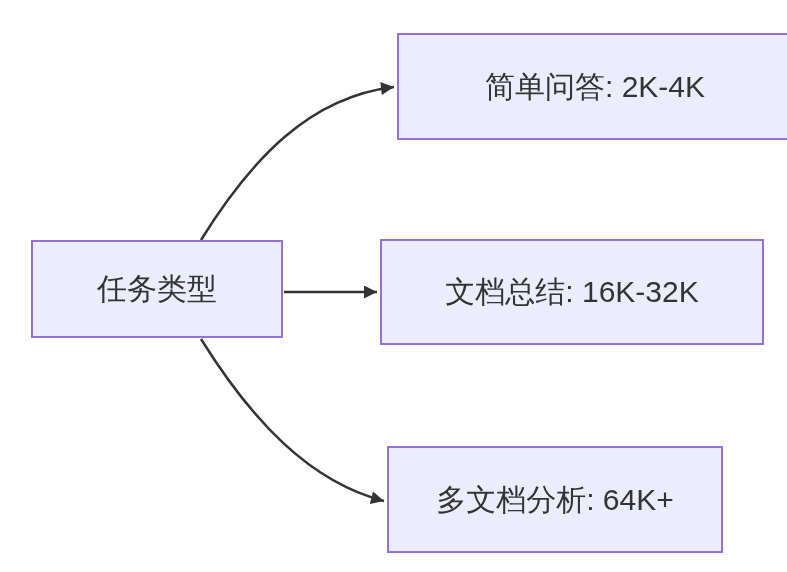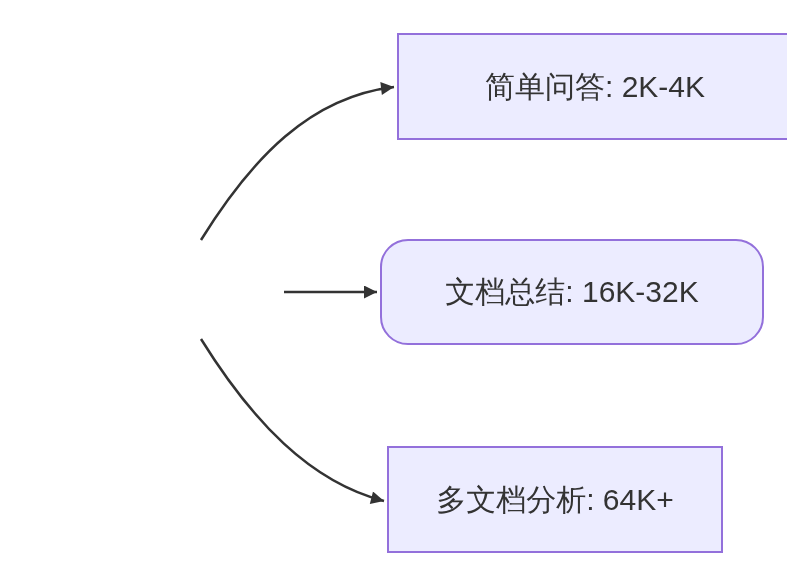--- a/index.html
+++ b/index.html
@@ -42,39 +42,42 @@
     display: flex;
     align-items: center;
     justify-content: center;
     text-align: center;
     color: var(--text);
     font-size: 30px;
     line-height: 1.2;
   }
   .node-root   { left: 31px;  top: 240px; width: 252px; height: 98px;  }
   .node-top    { left: 397px; top: 33px;  width: 396px; height: 107px; }
-  .node-middle { left: 380px; top: 239px; width: 384px; height: 106px; border-radius: 28px; }
+  .node-middle { left: 380px; top: 239px; width: 384px; height: 106px; }
   .node-bottom { left: 387px; top: 446px; width: 336px; height: 107px; }
 </style>
 </head>
 <body>
 
 <div class="canvas">
 
   <svg class="edges-layer" width="787" height="572" viewBox="0 0 787 572" xmlns="http://www.w3.org/2000/svg">
     <defs>
       <marker id="arrowhead" viewBox="0 0 10 10" refX="10" refY="5" markerWidth="15" markerHeight="13" markerUnits="userSpaceOnUse" orient="auto">
         <path class="arrowhead-glyph" d="M 0 0 L 10 5 L 0 10 z"></path>
       </marker>
     </defs>
     <path class="edge-path" d="M 201 240 C 252 158, 310 97, 394 87" marker-end="url(#arrowhead)"></path>
     <path class="edge-path" d="M 284 292 L 377 292" marker-end="url(#arrowhead)"></path>
     <path class="edge-path" d="M 201 339 C 252 421, 310 482, 384 501" marker-end="url(#arrowhead)"></path>
   </svg>
 
+  <div class="node node-root">
+    <span>任务类型</span>
+  </div>
 
   <div class="node node-top">
     <span>简单问答: 2K-4K</span>
   </div>
 
   <div class="node node-middle">
     <span>文档总结: 16K-32K</span>
   </div>
 
   <div class="node node-bottom">

